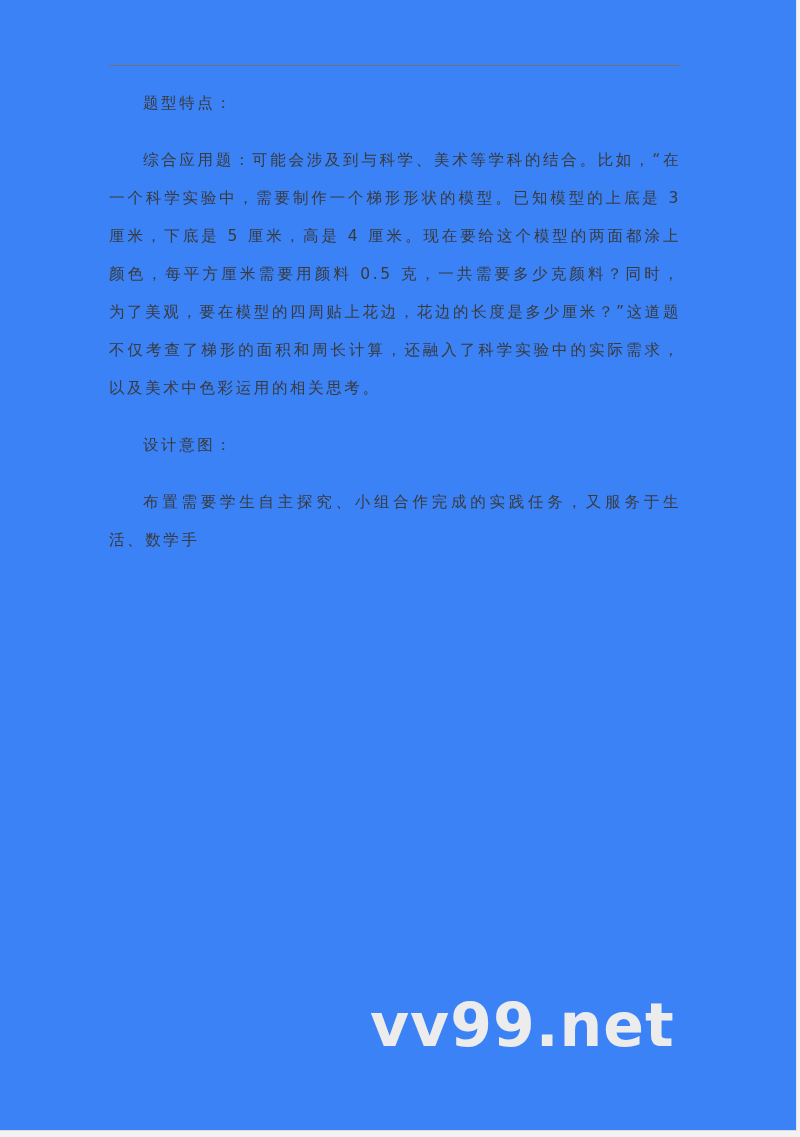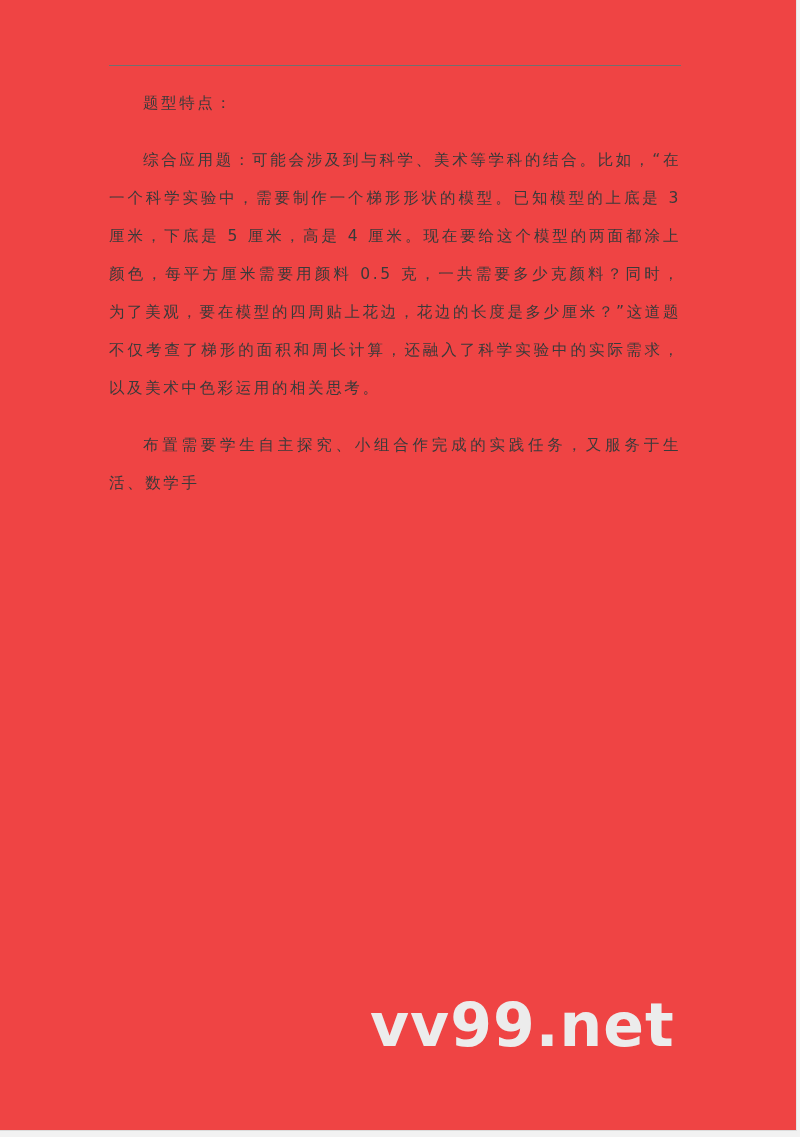--- a/index.html
+++ b/index.html
@@ -4,21 +4,21 @@
   <style>
     html, body { margin: 0; padding: 0; }
     body {
       width: 800px; height: 1137px; overflow: hidden;
       background: #f2f2f2;
       font-family: "DejaVu Sans", "Liberation Sans", sans-serif;
     }
     .page {
       position: absolute; left: 0; top: 0;
       width: 796px; height: 1130px;
-      background: #ef4444;
+      background: #3b82f6;
       border-right: 1px solid #e4e4e4;
       border-bottom: 1px solid #dcdcdc;
     }
     .header-rule {
       position: absolute; left: 109px; top: 65px;
       width: 572px; height: 0;
       border-top: 1.5px solid #707070;
     }
     .content {
       position: absolute; left: 109px; top: 84px;
@@ -47,17 +47,18 @@
   </style>
 </head>
 <body>
 
 <div class="page">
   <div class="header-rule"></div>
 
   <div class="content">
     <p class="p">题型特点：</p>
     <p class="p gap">综合应用题：可能会涉及到与科学、美术等学科的结合。比如，“在一个科学实验中，需要制作一个梯形形状的模型。已知模型的上底是 3 厘米，下底是 5 厘米，高是 4 厘米。现在要给这个模型的两面都涂上颜色，每平方厘米需要用颜料 0.5 克，一共需要多少克颜料？同时，为了美观，要在模型的四周贴上花边，花边的长度是多少厘米？”这道题不仅考查了梯形的面积和周长计算，还融入了科学实验中的实际需求，以及美术中色彩运用的相关思考。</p>
+    <p class="p gap">设计意图：</p>
     <p class="p gap">布置需要学生自主探究、小组合作完成的实践任务，又服务于生活、数学手</p>
   </div>
 
   <div class="watermark">vv99.net</div>
 </div>
 
 </body></html>

